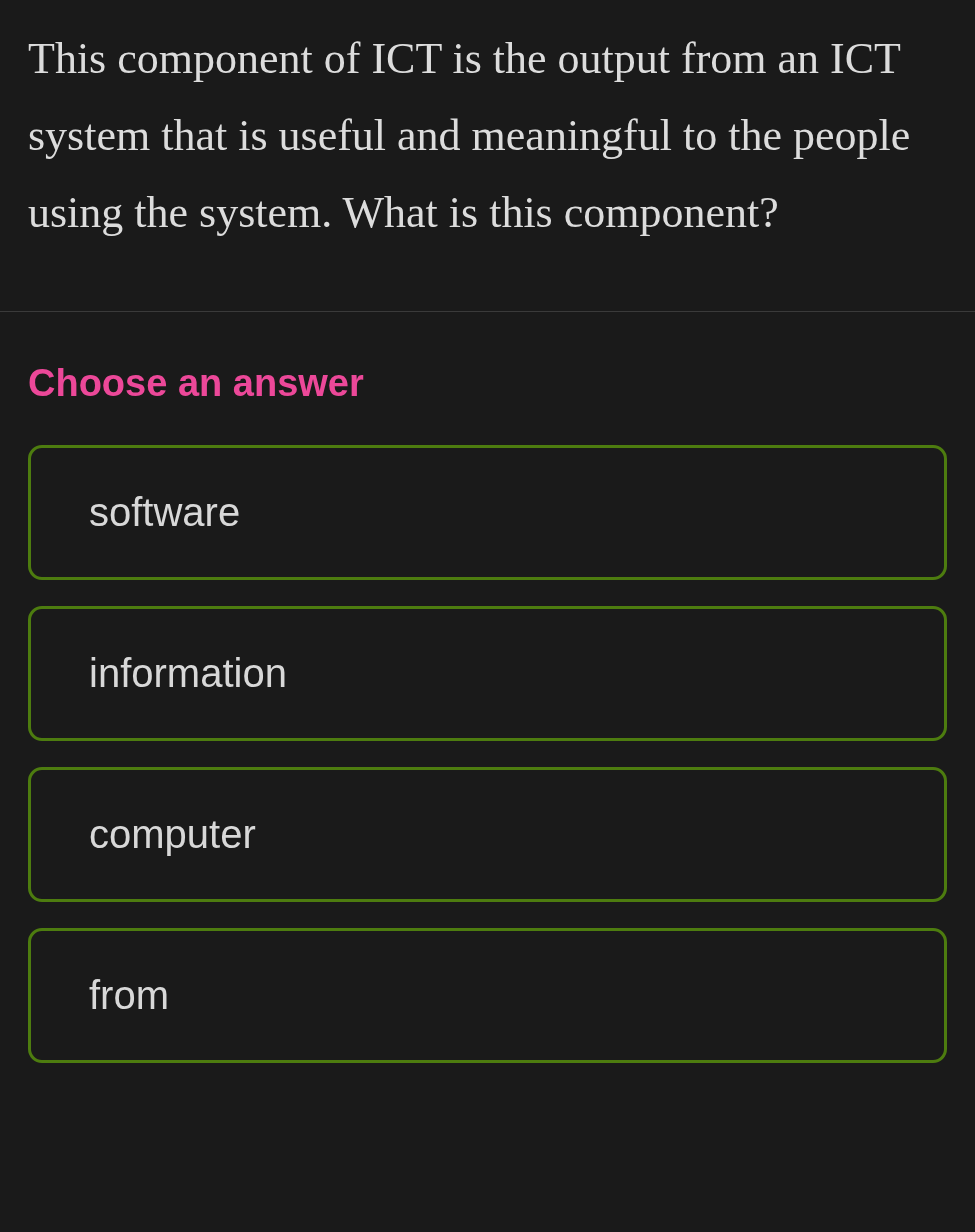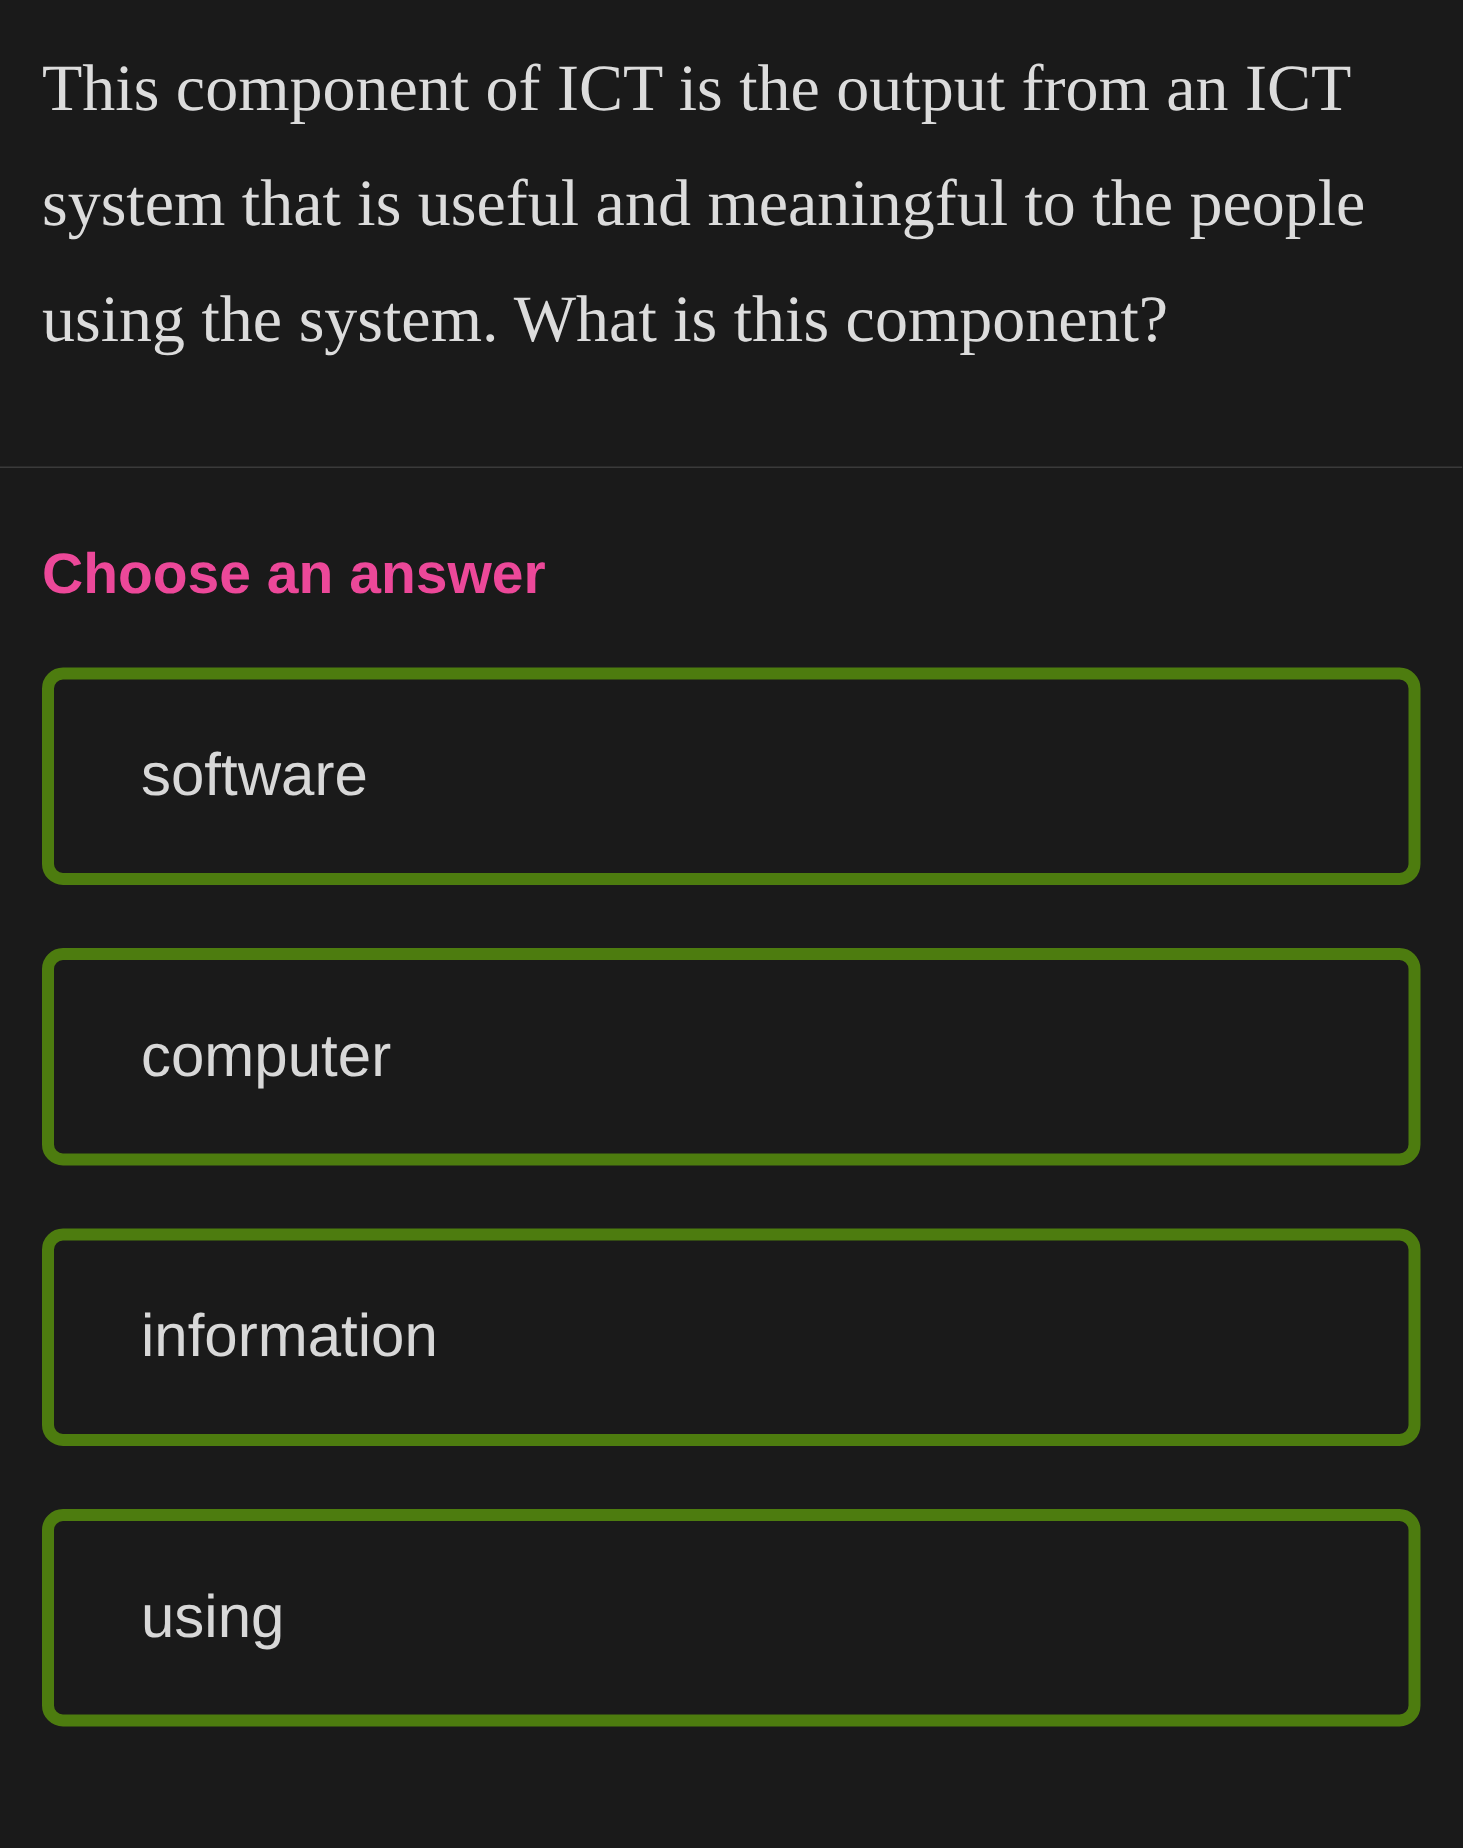--- a/index.html
+++ b/index.html
@@ -33,24 +33,24 @@
       padding: 50px 28px 0 28px;
     }
     .answer-prompt {
       font-family: -apple-system, BlinkMacSystemFont, 'Segoe UI', Arial, sans-serif;
       font-size: 38px;
       font-weight: 700;
       color: #ec4899;
       margin-bottom: 40px;
     }
     .answer-option {
-      border: 8px solid #4d7c0f;
+      border: 3px solid #4d7c0f;
       border-radius: 14px;
       padding: 42px 58px;
-      margin-bottom: 42px;
+      margin-bottom: 26px;
       cursor: pointer;
       background-color: transparent;
     }
     .answer-label {
       font-family: -apple-system, BlinkMacSystemFont, 'Segoe UI', Arial, sans-serif;
       font-size: 40px;
       color: #d8d8d8;
       font-weight: 400;
     }
   </style>
@@ -64,23 +64,23 @@
 <hr class="divider">
 
 <div class="answer-section">
   <div class="answer-prompt">Choose an answer</div>
 
   <div class="answer-option">
     <span class="answer-label">software</span>
   </div>
 
   <div class="answer-option">
+    <span class="answer-label">information</span>
+  </div>
+
+  <div class="answer-option">
     <span class="answer-label">computer</span>
   </div>
 
   <div class="answer-option">
-    <span class="answer-label">information</span>
-  </div>
-
-  <div class="answer-option">
-    <span class="answer-label">using</span>
+    <span class="answer-label">from</span>
   </div>
 </div>
 
 </body></html>

